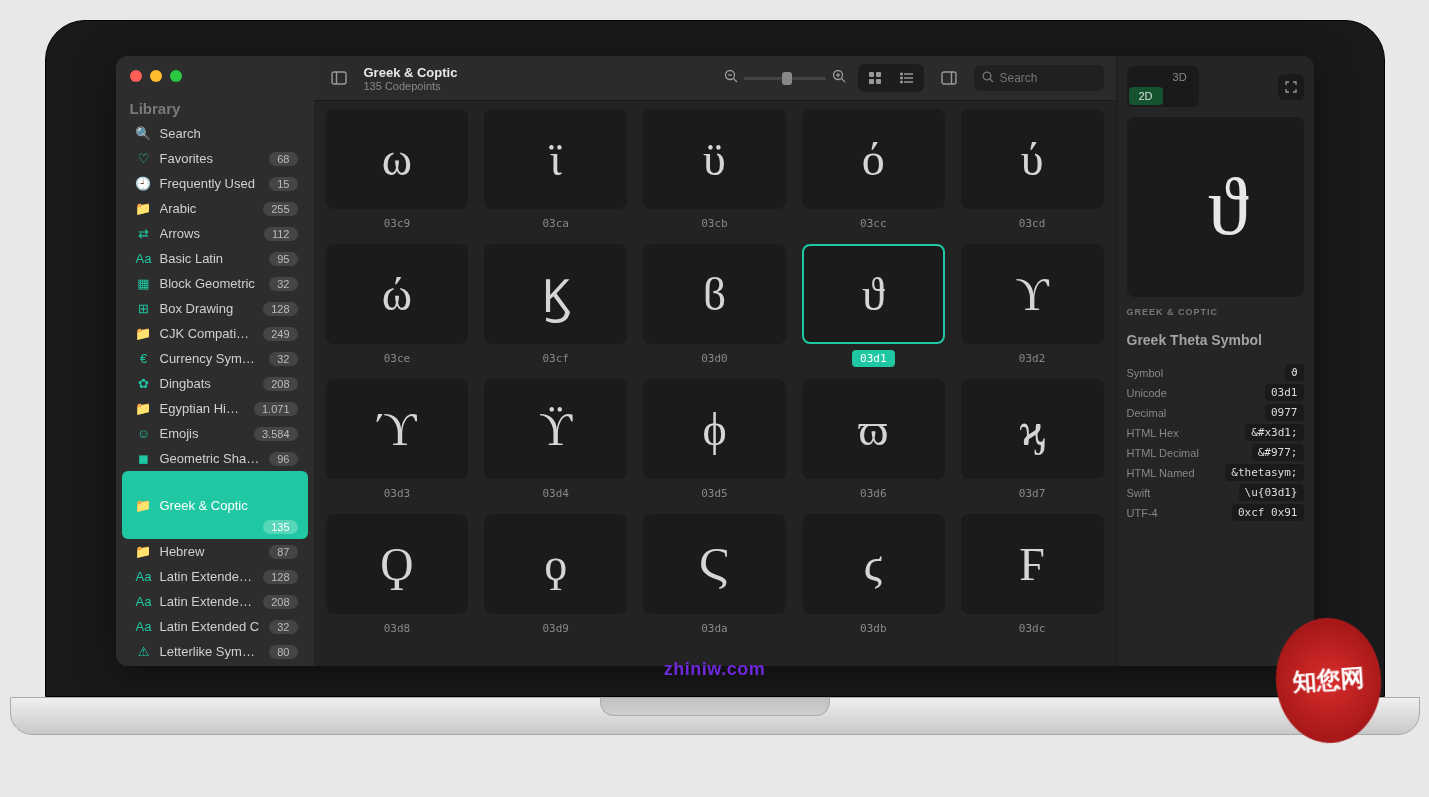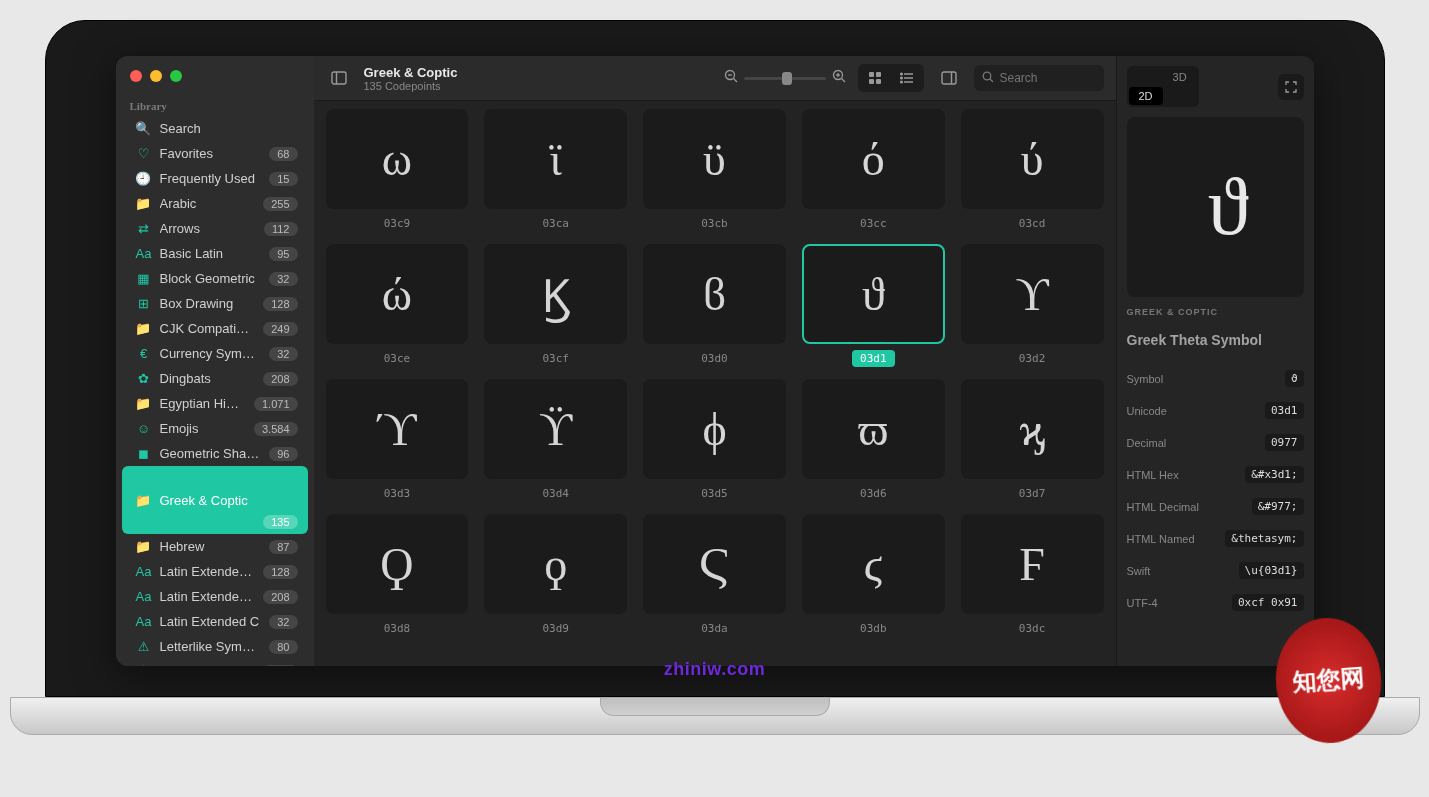--- a/index.html
+++ b/index.html
@@ -95,24 +95,23 @@
     padding: 14px 14px 8px 14px;
   }
   .tl {
     width: 12px; height: 12px; border-radius: 50%;
   }
   .tl.red { background: #ff5f57; }
   .tl.yellow { background: #febc2e; }
   .tl.green { background: #28c840; }
   .side-header {
     color: #7a7a7a;
-    font-size: 11px;
+    font-size: 15px;
     font-weight: 600;
     padding: 10px 14px 4px 14px;
-    font-family: Liberation Serif, serif;
   }
   .side-item {
     display: flex;
     align-items: center;
     padding: 5px 10px 5px 14px;
     color: #d0d0d0;
     gap: 8px;
     cursor: pointer;
     border-radius: 6px;
     margin: 0 6px;
@@ -243,21 +242,21 @@
   }
   .view-toggle {
     display: flex; justify-content: space-between; align-items: center;
   }
   .seg {
     display: flex; background: #1a1a1a; border-radius: 6px; padding: 2px;
   }
   .seg .opt {
     padding: 3px 10px; color: #888; font-size: 11px; border-radius: 4px; cursor: pointer;
   }
-  .seg .opt.active { background: #000000; color: #ddd; margin-top: 19px; }
+  .seg .opt.active { background: #14532d; color: #ddd; margin-top: 19px; }
   .expand-btn {
     width: 26px; height: 26px; background: #1a1a1a; border-radius: 6px;
     display:flex;align-items:center;justify-content:center;color:#999;cursor:pointer;
   }
   .preview {
     background: #1b1b1b;
     border-radius: 8px;
     height: 180px;
     position: relative;
     overflow: hidden;
@@ -269,21 +268,21 @@
     font-size: 8px; color: #555; letter-spacing: .5px;
   }
   .preview .big {
     font-family: Georgia,'Times New Roman',serif;
     font-size: 82px;
     color: #e8e8e8;
     margin-left: 26px;
   }
   .insp-sub { font-size: 9px; color: #777; letter-spacing: 1px; font-weight: 600; }
   .insp-name { font-size: 14px; font-weight: 600; color: #a3a3a3; margin-top: 15px; }
-  .meta-list { display: flex; flex-direction: column; gap: 15px; margin-top: 12px; }
+  .meta-list { display: flex; flex-direction: column; gap: 3px; margin-top: 6px; }
   .meta-row {
     display: flex; justify-content: space-between; align-items: center;
     font-size: 11px;
   }
   .meta-row .k { color: #888; }
   .meta-row .v {
     color: #ddd; font-family: ui-monospace, Menlo, monospace;
     background: #1a1a1a; padding: 2px 6px; border-radius: 4px;
   }
   .sidebar::-webkit-scrollbar, .grid-wrap::-webkit-scrollbar { width: 0; height: 0; }

